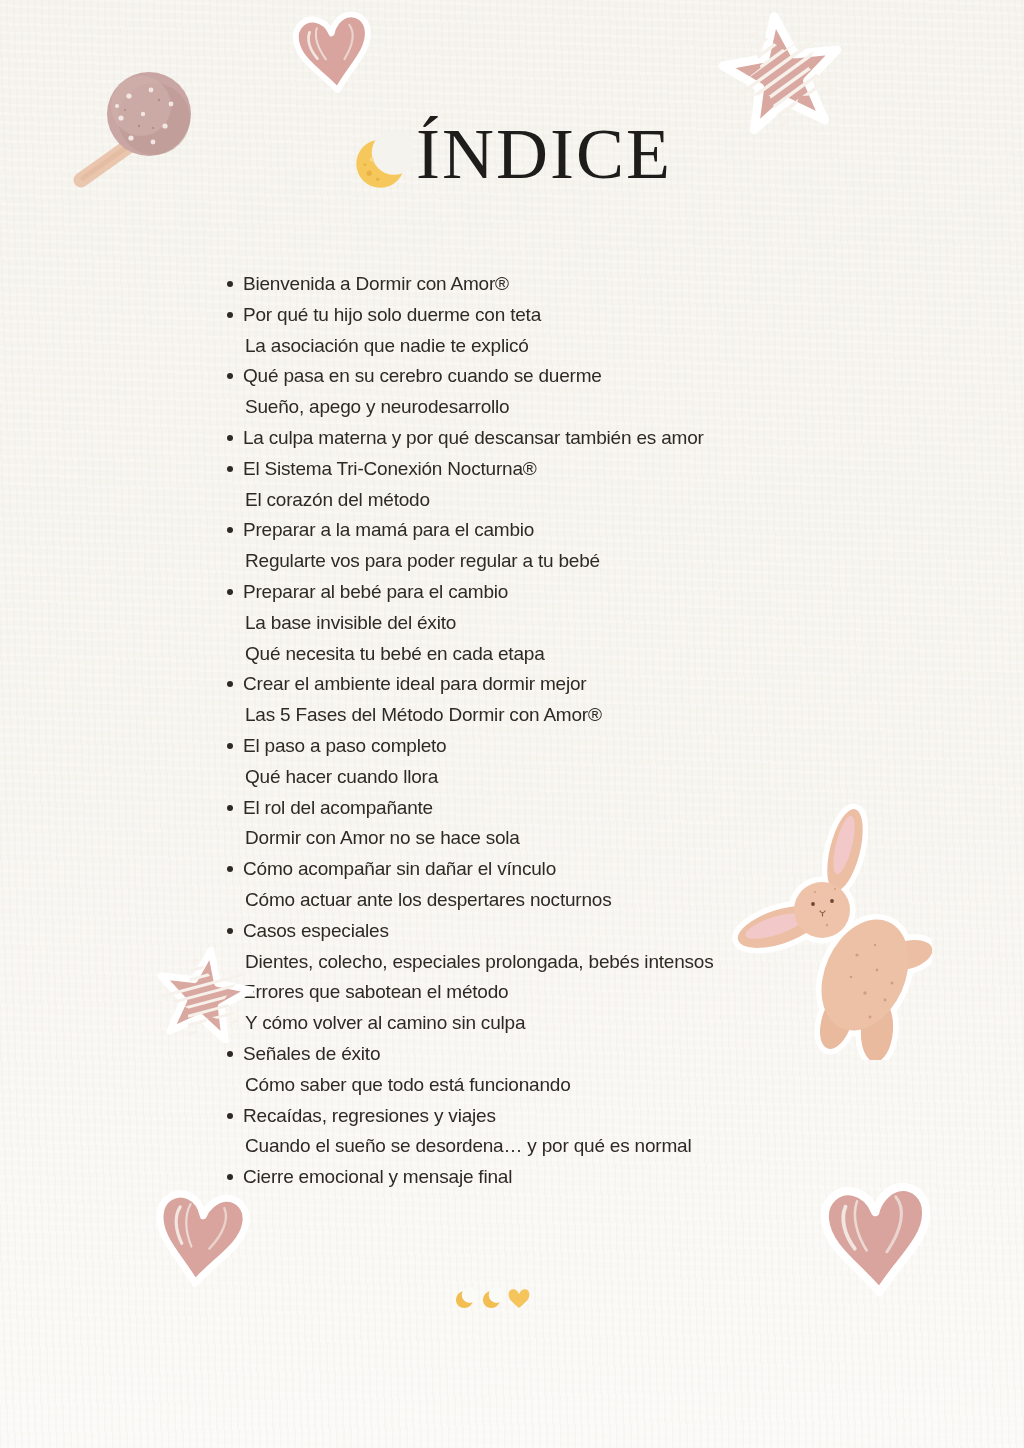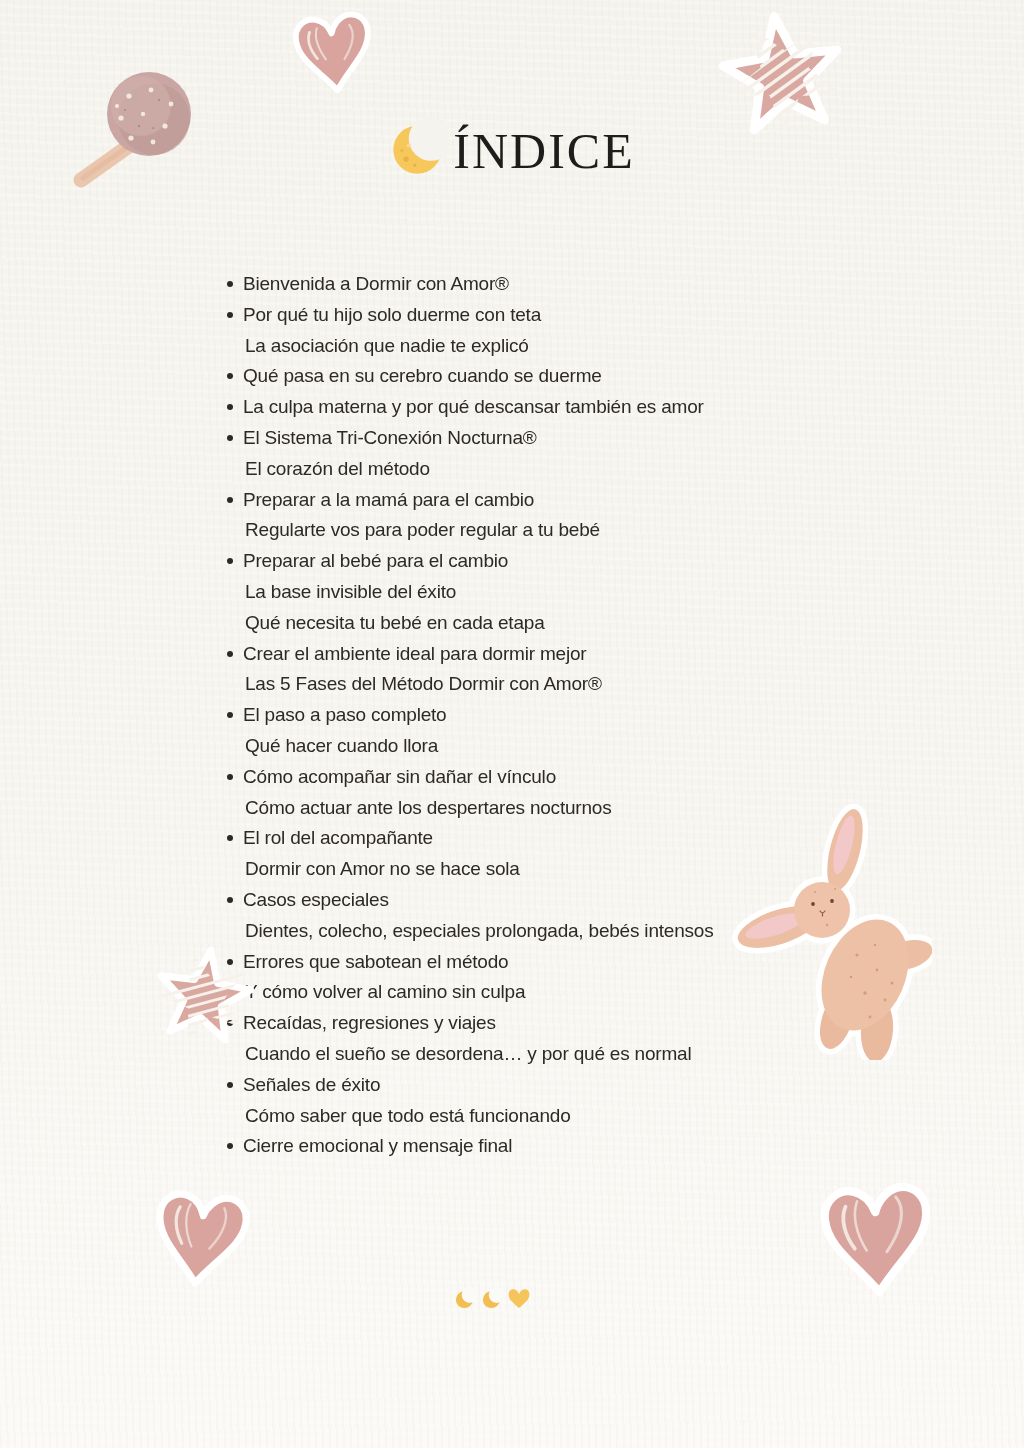--- a/index.html
+++ b/index.html
@@ -24,21 +24,21 @@
   }
   .deco { position: absolute; }
 
   .header {
     position: absolute; top: 118px; left: 0; width: 100%;
     display: flex; justify-content: center; align-items: flex-end; gap: 4px;
   }
   .page-title {
     font-family: "Liberation Serif", "DejaVu Serif", serif;
     font-weight: 500;
-    font-size: 50px;
+    font-size: 72px;
     letter-spacing: 2px;
     color: #1e1d1b;
     line-height: 1;
     margin: 0 0 2px 0;
   }
   .title-moon { margin-bottom: 0px; }
 
   .toc {
     position: absolute; left: 225px; top: 269px; width: 600px;
     margin: 0; padding: 0; list-style: none;
@@ -145,20 +145,21 @@
       <span class="toc-title-text">Por qué tu hijo solo duerme con teta</span>
     </div>
     <div class="toc-subtitle">La asociación que nadie te explicó</div>
   </li>
 
   <li class="toc-item">
     <div class="toc-title">
       <span class="bullet"></span>
       <span class="toc-title-text">Qué pasa en su cerebro cuando se duerme</span>
     </div>
+    <div class="toc-subtitle">Sueño, apego y neurodesarrollo</div>
   </li>
 
   <li class="toc-item">
     <div class="toc-title">
       <span class="bullet"></span>
       <span class="toc-title-text">La culpa materna y por qué descansar también es amor</span>
     </div>
 
   </li>
 
@@ -202,63 +203,63 @@
     <div class="toc-title">
       <span class="bullet"></span>
       <span class="toc-title-text">El paso a paso completo</span>
     </div>
     <div class="toc-subtitle">Qué hacer cuando llora</div>
   </li>
 
   <li class="toc-item">
     <div class="toc-title">
       <span class="bullet"></span>
+      <span class="toc-title-text">El rol del acompañante</span>
+    </div>
+    <div class="toc-subtitle">Dormir con Amor no se hace sola</div>
+  </li>
+
+  <li class="toc-item">
+    <div class="toc-title">
+      <span class="bullet"></span>
       <span class="toc-title-text">Cómo acompañar sin dañar el vínculo</span>
     </div>
     <div class="toc-subtitle">Cómo actuar ante los despertares nocturnos</div>
   </li>
 
   <li class="toc-item">
     <div class="toc-title">
       <span class="bullet"></span>
-      <span class="toc-title-text">El rol del acompañante</span>
-    </div>
-    <div class="toc-subtitle">Dormir con Amor no se hace sola</div>
-  </li>
-
-  <li class="toc-item">
-    <div class="toc-title">
-      <span class="bullet"></span>
       <span class="toc-title-text">Casos especiales</span>
     </div>
     <div class="toc-subtitle">Dientes, colecho, especiales prolongada, bebés intensos</div>
   </li>
 
   <li class="toc-item">
     <div class="toc-title">
       <span class="bullet"></span>
       <span class="toc-title-text">Errores que sabotean el método</span>
     </div>
     <div class="toc-subtitle">Y cómo volver al camino sin culpa</div>
   </li>
 
   <li class="toc-item">
     <div class="toc-title">
       <span class="bullet"></span>
+      <span class="toc-title-text">Señales de éxito</span>
+    </div>
+    <div class="toc-subtitle">Cómo saber que todo está funcionando</div>
+  </li>
+
+  <li class="toc-item">
+    <div class="toc-title">
+      <span class="bullet"></span>
       <span class="toc-title-text">Recaídas, regresiones y viajes</span>
     </div>
     <div class="toc-subtitle">Cuando el sueño se desordena… y por qué es normal</div>
-  </li>
-
-  <li class="toc-item">
-    <div class="toc-title">
-      <span class="bullet"></span>
-      <span class="toc-title-text">Señales de éxito</span>
-    </div>
-    <div class="toc-subtitle">Cómo saber que todo está funcionando</div>
   </li>
 
   <li class="toc-item">
     <div class="toc-title">
       <span class="bullet"></span>
       <span class="toc-title-text">Cierre emocional y mensaje final</span>
     </div>
   </li>
 </ul>
 

